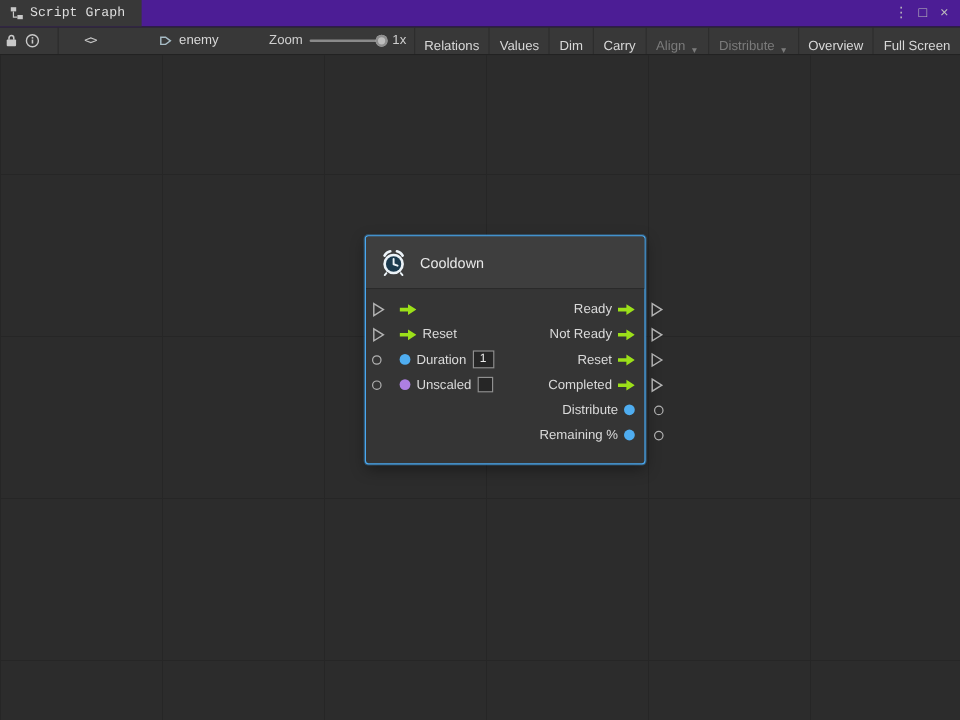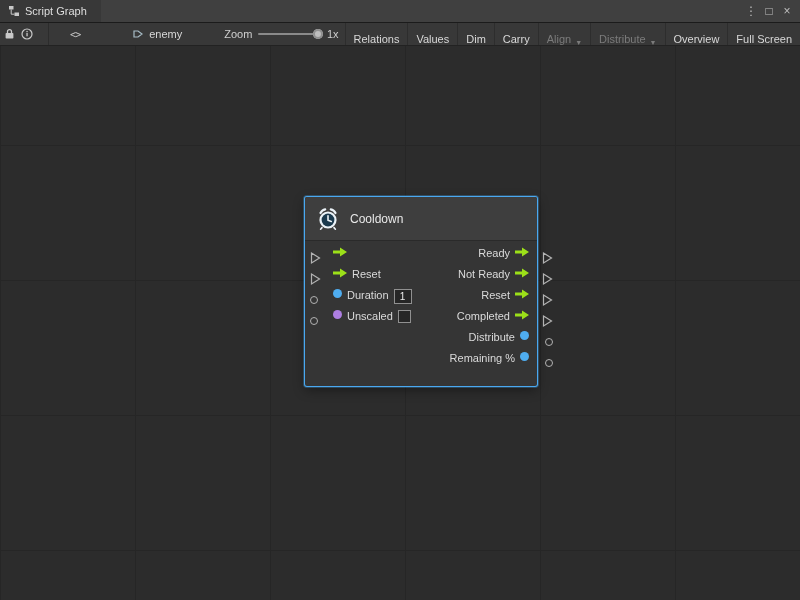--- a/index.html
+++ b/index.html
@@ -2,22 +2,22 @@
 <html style="--c-flow: #9ce019; --c-value: #4fadf0; --c-bool: #ae7fe2; --c-sel: #4aa8f0;"><head>
 <meta charset="utf-8">
 <style>
   html,body{margin:0;padding:0;width:800px;height:600px;overflow:hidden;
     font-family:"Liberation Sans",sans-serif;background:#2b2b2b;
     -webkit-font-smoothing:antialiased;}
   :root{
     --c-flow:#9ce019; --c-value:#4fadf0; --c-bool:#ae7fe2; --c-sel:#4aa8f0;
   }
   
-  .titlebar{height:22px;background:#404040;border-bottom:1px solid #1b1b1b;
-    display:flex;align-items:stretch;}
+  .titlebar{height:22px;background:#4c1d95;border-bottom:1px solid #1b1b1b;
+    display:flex;align-items:stretch;font-family:Liberation Mono, monospace;}
   .tab{display:flex;align-items:center;gap:5px;padding:0 14px 0 8px;
     background:#383838;color:#dfdfdf;font-size:11px;}
   .win-controls{margin-left:auto;display:flex;align-items:center;padding-right:4px;color:#bdbdbd;}
   .win-btn{width:18px;text-align:center;font-size:12px;line-height:22px;cursor:default;}
   
   .toolbar{height:22px;background:#383838;border-bottom:1px solid #222;
     display:flex;align-items:center;font-size:11px;color:#d6d6d6;}
   .tb-icon{width:24px;height:22px;display:flex;align-items:center;justify-content:center;}
   .tb-sep{width:1px;height:22px;background:#2c2c2c;margin:0 3px;}
   .code-glyph{font-family:"DejaVu Sans Mono",monospace;font-size:10px;color:#c8c8c8;letter-spacing:-1px;}
@@ -42,21 +42,21 @@
     overflow:hidden;}
   
   .node{position:absolute;left:305px;top:151px;width:232px;background:#353535;border-radius:2px;
     box-shadow:0 0 0 1px var(--c-sel),0 0 0 2px rgba(74,168,240,.30),0 4px 12px rgba(0,0,0,.40);}
   .node-header{height:43px;display:flex;align-items:center;gap:9px;padding:0 10px;
     background:#3e3e3e;border-bottom:1px solid #2a2a2a;border-radius:2px 2px 0 0;}
   .node-title{font-size:12px;color:#e8e8e8;}
   .node-body{display:flex;padding:6px 0 13px 0;}
   .col-left{width:98px;display:flex;flex-direction:column;margin-left:20px;}
   .col-right{flex:1;display:flex;flex-direction:column;}
-  .port-row{height:21px;display:flex;gap:5px;position:relative;
+  .port-row{height:21px;display:flex;align-items:center;gap:5px;position:relative;
     font-size:11px;color:#dadada;}
   .row-left{padding-left:8px;}
   .row-right{justify-content:flex-end;padding-right:8px;}
   .plabel{white-space:nowrap;}
   .flow-arrow path{fill:var(--c-flow);}
   .dot{width:9px;height:9px;border-radius:50%;display:inline-block;flex:0 0 auto;}
   .dot-value{background:var(--c-value);}
   .dot-bool{background:var(--c-bool);}
   .field{min-width:10px;height:13px;line-height:13px;padding:0 3px;background:#262626;
     border:1px solid #909090;color:#ececec;font-size:10px;text-align:center;flex:0 0 auto;}

